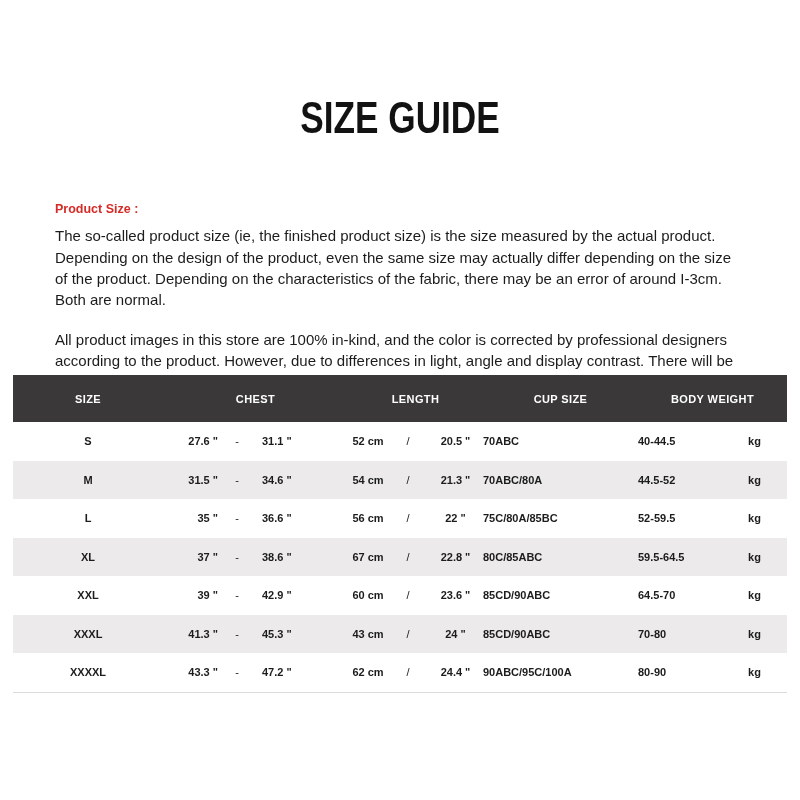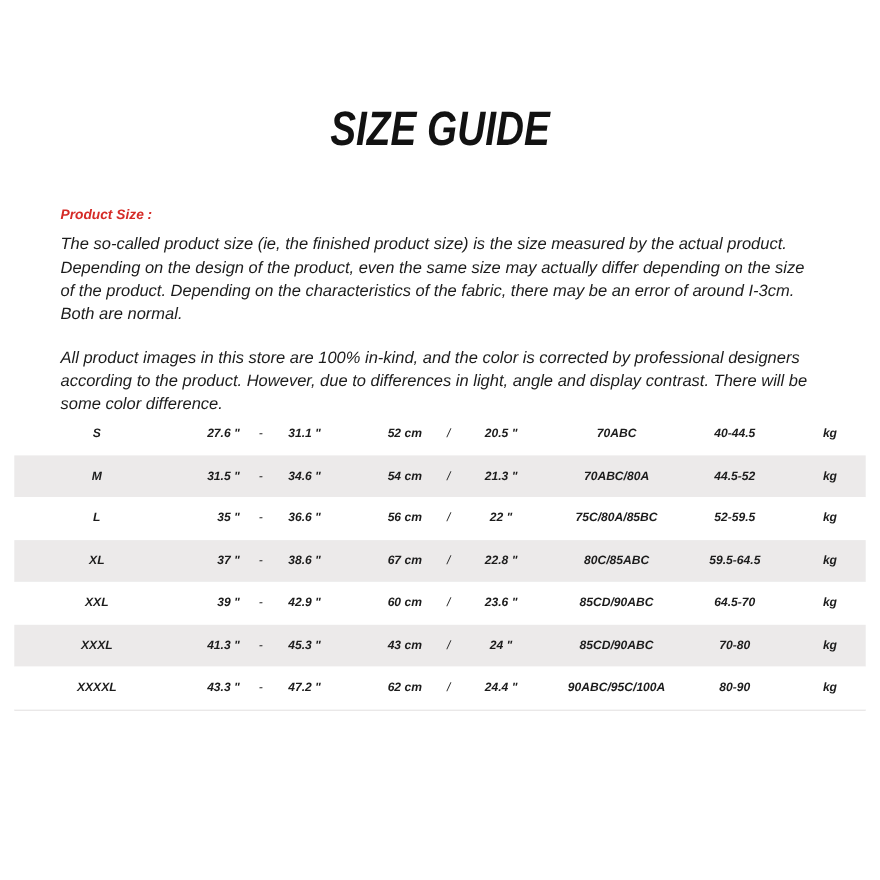--- a/index.html
+++ b/index.html
@@ -1,31 +1,31 @@
 <!DOCTYPE html>
 <html><head>
 <meta charset="utf-8">
 <style>
   html,body{margin:0;padding:0;}
   body{
     width:800px;height:800px;background:#ffffff;
     font-family:"Liberation Sans","DejaVu Sans",sans-serif;
     color:#1f1f1f;overflow:hidden;
   }
-  .page{position:relative;width:800px;height:660px;font-style:italic;}
+  .page{position:relative;width:800px;height:660px;}
 
   .title{
     margin:0;padding-top:94px;text-align:center;
     font-size:44px;font-weight:700;color:#121212;
     letter-spacing:0px;line-height:1.1;
     transform:scaleX(0.80);transform-origin:center top;
     white-space:nowrap;
   }
 
-  .content{margin:46px 55px 0 55px;width:692px;}
+  .content{margin:60px 55px 0 55px;width:692px;}
   .section-heading{
     font-size:12.5px;font-weight:700;color:#d52b27;margin:0 0 9px 0;
   }
   .section-body{
     font-size:15px;line-height:1.42;font-weight:400;color:#1c1c1c;
     margin:0 0 18px 0;
   }
 
   .size-table{
     position:absolute;left:13px;top:375px;width:774px;
@@ -52,39 +52,46 @@
   }
   .data-row.alt{background:#eceaea;}
   .cell{white-space:nowrap;}
   .c-size{text-align:center;}
   .c-chest-min{text-align:right;}
   .c-dash{text-align:center;font-weight:400;}
   .c-chest-max{text-align:left;padding-left:6px;}
   .c-len-cm{text-align:center;}
   .c-slash{text-align:center;font-weight:400;}
   .c-len-in{text-align:center;}
-  .c-cup{text-align:center;}
-  .c-weight{text-align:center;}
+  .c-cup{text-align:left;}
+  .c-weight{text-align:left;}
   .c-unit{text-align:center;padding-left:24px;}
 </style>
 </head>
 <body>
 
 <div class="page">
 
   <h1 class="title">SIZE GUIDE</h1>
 
   <div class="content">
     <p class="section-heading">Product Size :</p>
     <p class="section-body">The so-called product size (ie, the finished product size) is the size measured by the actual product. Depending on the design of the product, even the same size may actually differ depending on the size of the product. Depending on the characteristics of the fabric, there may be an error of around I-3cm. Both are normal.</p>
 
     <p class="section-body">All product images in this store are 100% in-kind, and the color is corrected by professional designers according to the product. However, due to differences in light, angle and display contrast. There will be some color difference.</p>
   </div>
 
   <div class="size-table">
+    <div class="grid-row table-header">
+      <div class="th th-size">SIZE</div>
+      <div class="th th-chest">CHEST</div>
+      <div class="th th-length">LENGTH</div>
+      <div class="th th-cup">CUP SIZE</div>
+      <div class="th th-weight">BODY WEIGHT</div>
+    </div>
     <div>
         <div class="grid-row data-row">
     <div class="cell c-size">S</div>
     <div class="cell c-chest-min">27.6 "</div>
     <div class="cell c-dash">-</div>
     <div class="cell c-chest-max">31.1 "</div>
     <div class="cell c-len-cm">52 cm</div>
     <div class="cell c-slash">/</div>
     <div class="cell c-len-in">20.5 "</div>
     <div class="cell c-cup">70ABC</div>

